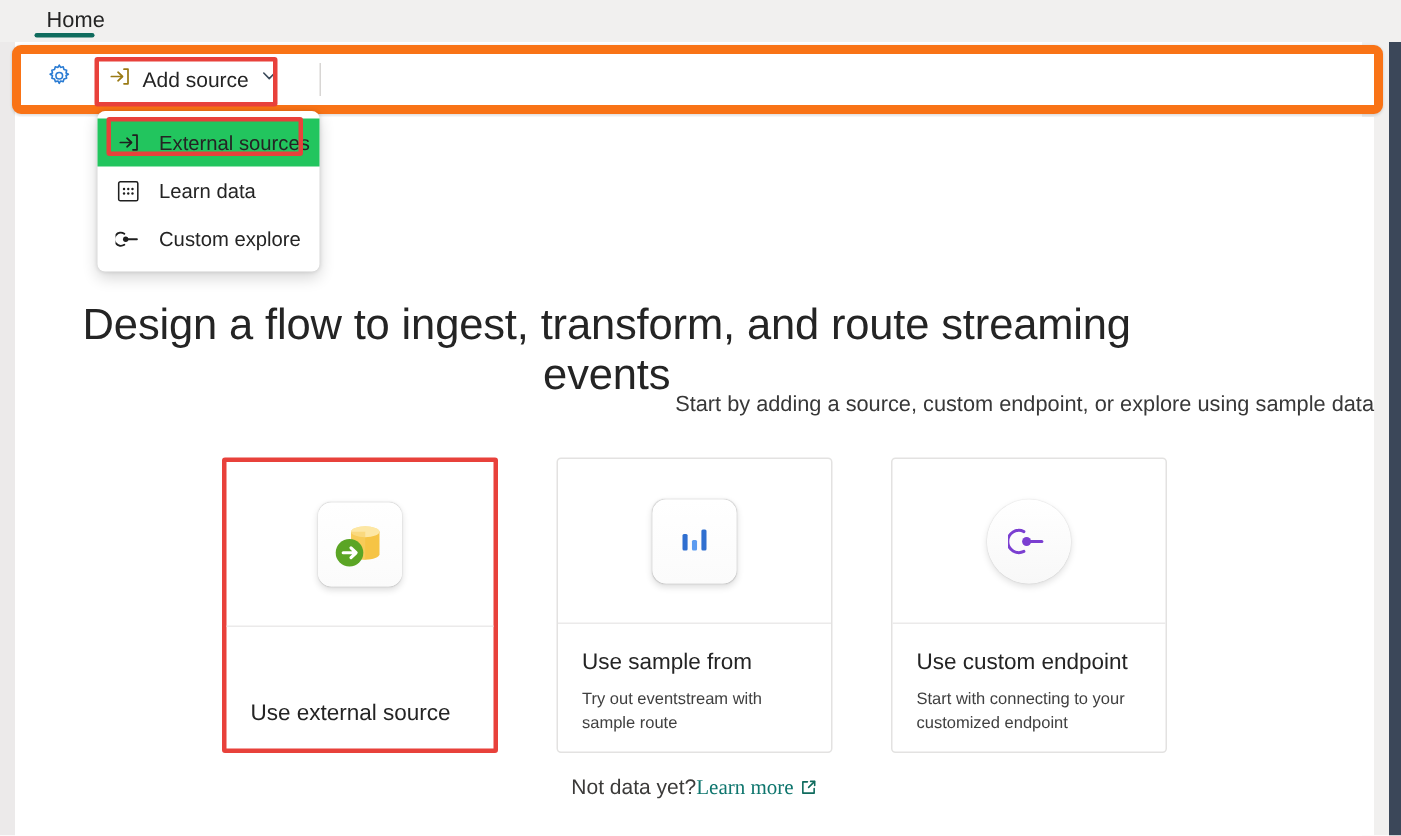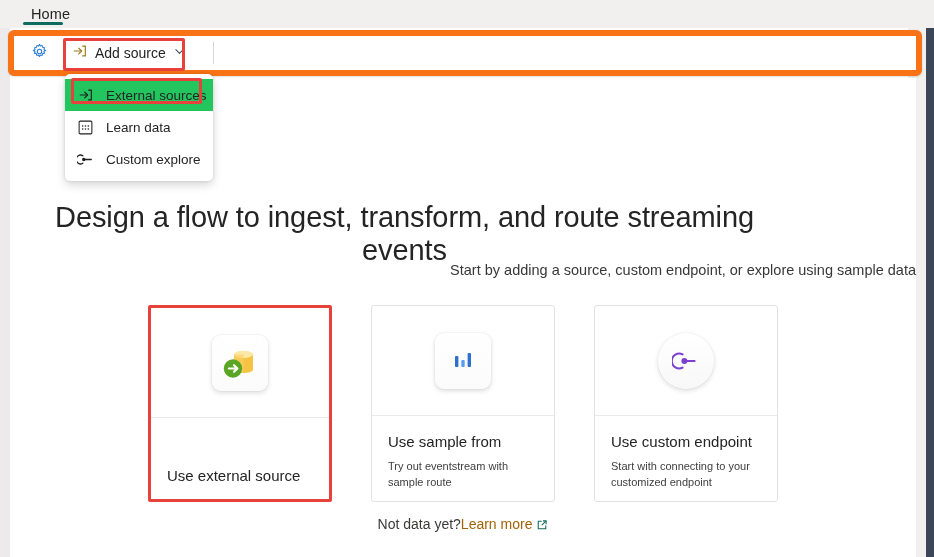--- a/index.html
+++ b/index.html
@@ -217,23 +217,24 @@
   
   .footer {
     position: absolute;
     left: 0; top: 438px;
     width: 906px;
     text-align: center;
     font-size: 14px;
     color: #3b3a39;
   }
   .footer .link {
-    color: #a16207;
+    color: #0f766e;
     margin-left: 0;
     cursor: pointer;
+    font-family: Liberation Serif, serif;
   }
   .footer .extlink-icon {
     display: inline-block;
     vertical-align: -2px;
     margin-left: 4px;
   }
 
   
   .art-tile {
     width: 56px; height: 56px;

